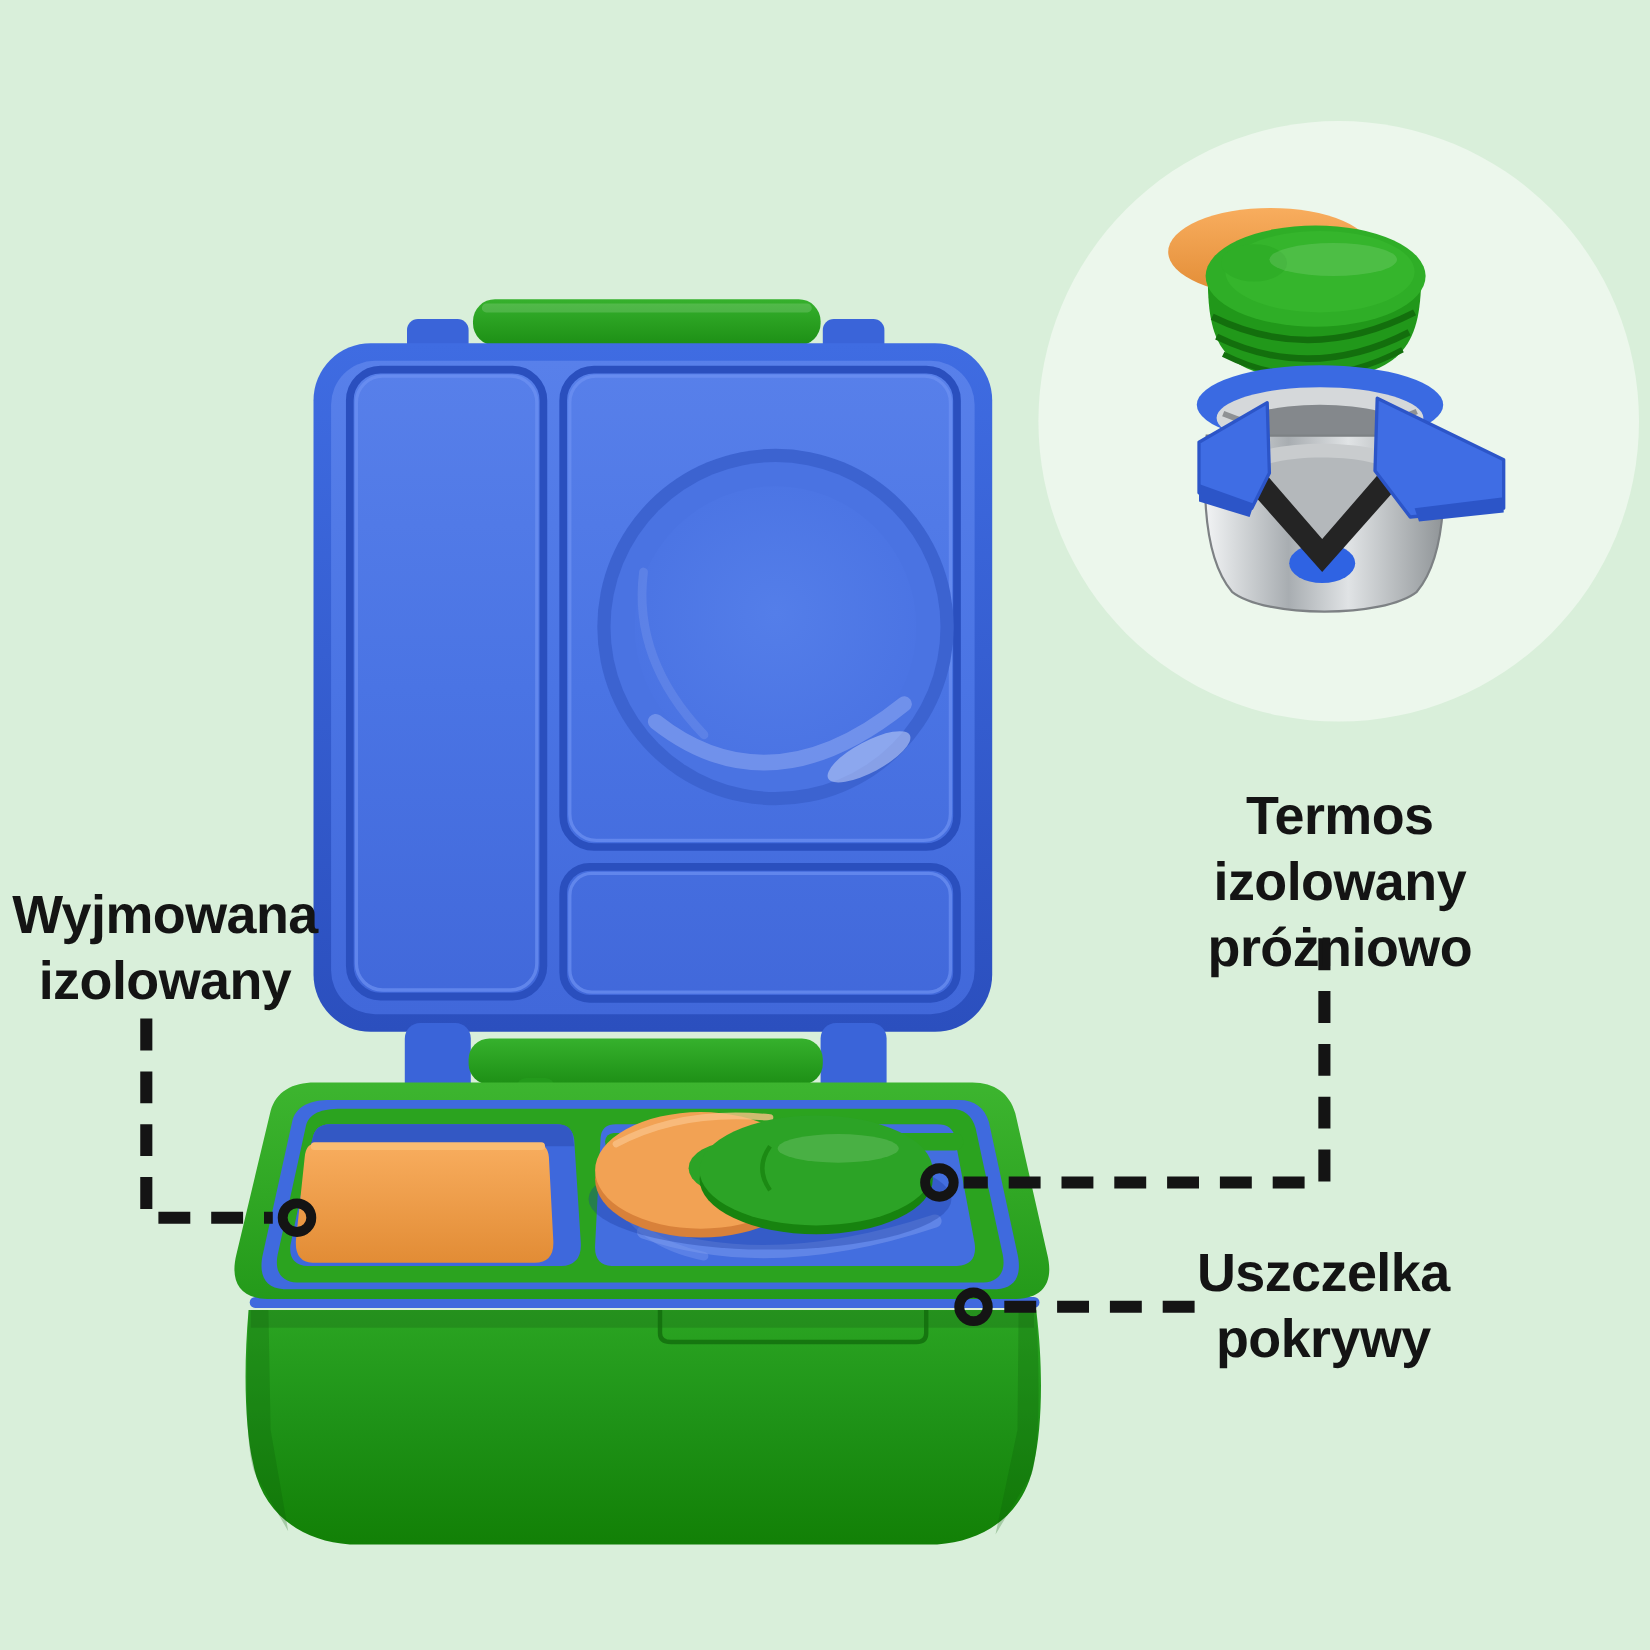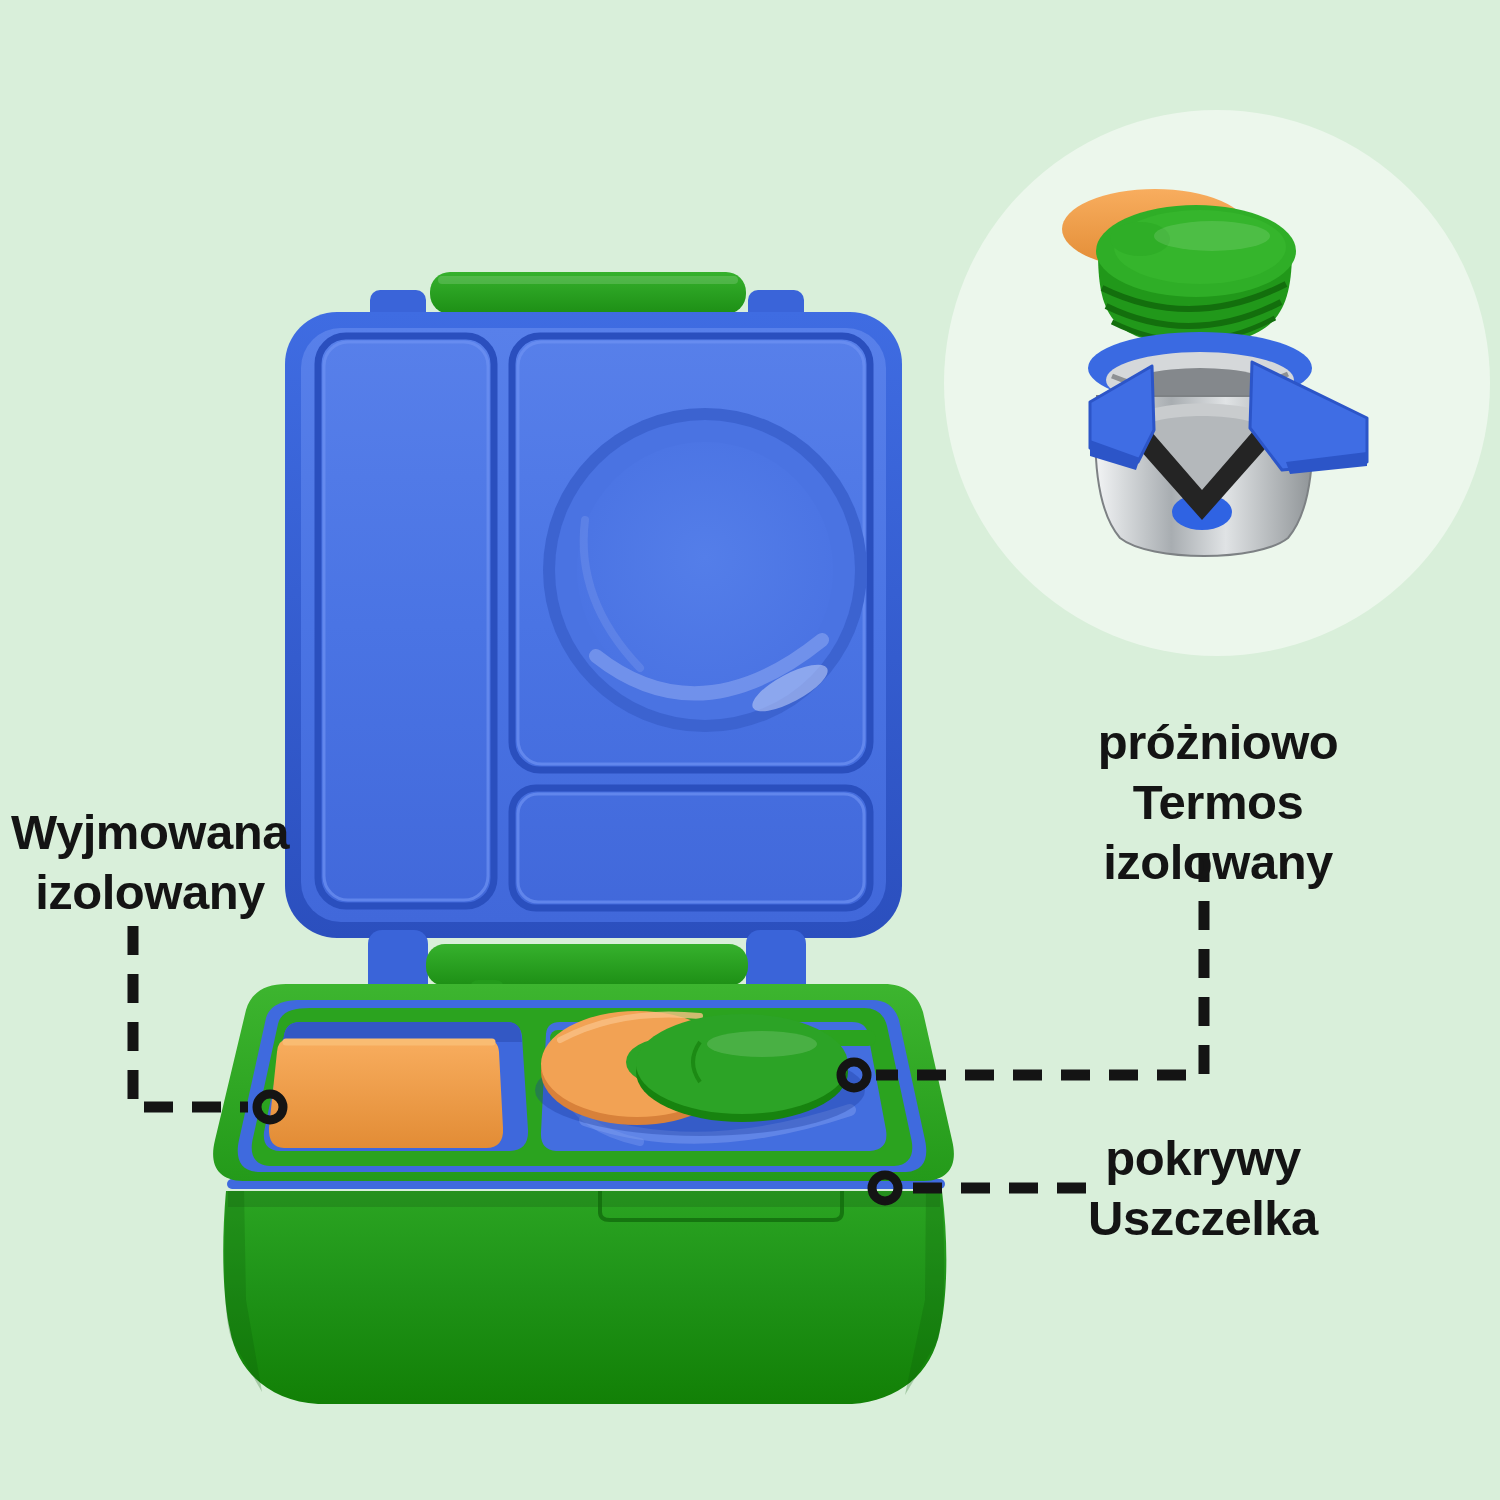--- a/index.html
+++ b/index.html
@@ -202,22 +202,22 @@
     <circle cx="885" cy="1188" r="13" stroke-width="9"></circle>
   </g>
 </svg>
 
   <div id="label-divider" class="callout-label">
     <span>Wyjmowana</span>
     <span>izolowany</span>
   </div>
 
   <div id="label-thermos" class="callout-label">
+    <span>Termos izolowany</span>
     <span>próżniowo</span>
-    <span>Termos izolowany</span>
   </div>
 
   <div id="label-gasket" class="callout-label">
+    <span>Uszczelka</span>
     <span>pokrywy</span>
-    <span>Uszczelka</span>
   </div>
 
 </div>
 
 </body></html>

